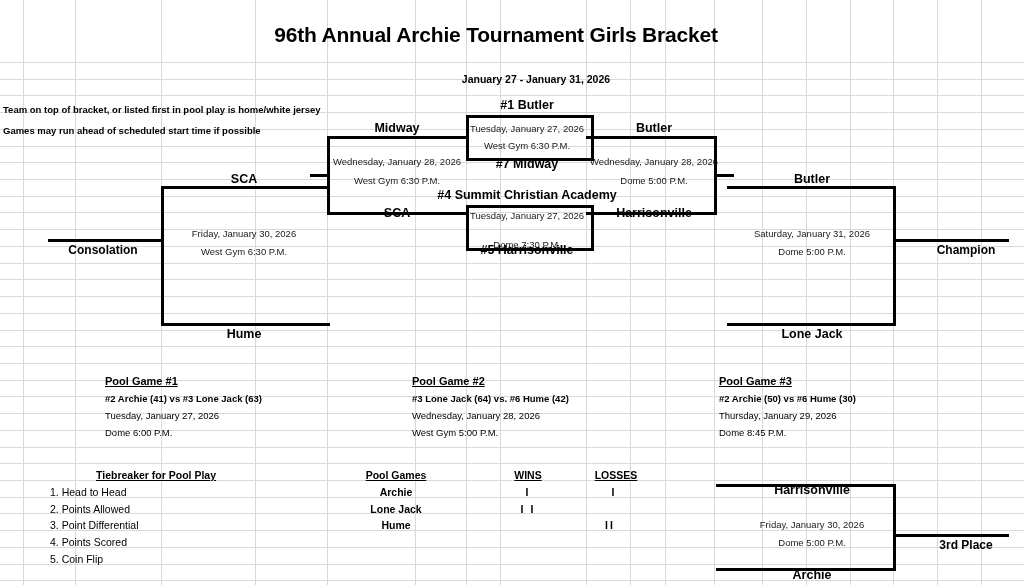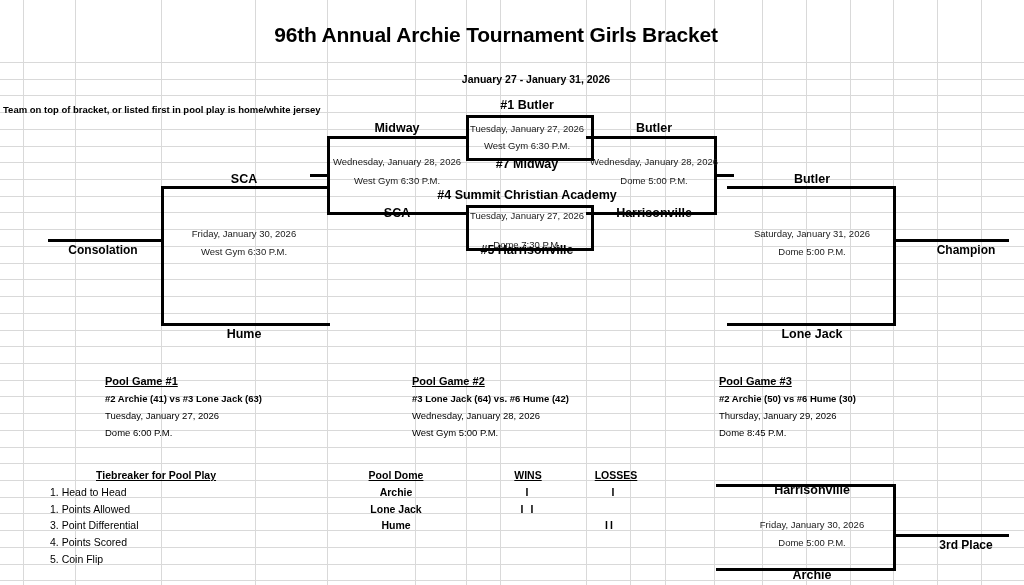--- a/index.html
+++ b/index.html
@@ -117,20 +117,21 @@
       <div class="gl-h" style="top: 513px;"></div>
       <div class="gl-h" style="top: 530px;"></div>
       <div class="gl-h" style="top: 547px;"></div>
       <div class="gl-h" style="top: 564px;"></div>
       <div class="gl-h" style="top: 580px;"></div>
     </div>
 
   <div class="txt title c">96th Annual Archie Tournament Girls Bracket</div>
   <div class="txt daterange c">January 27 - January 31, 2026</div>
   <div class="txt note" style="top:105px;">Team on top of bracket, or listed first in pool play is home/white jersey</div>
+  <div class="txt note" style="top:126px;">Games may run ahead of scheduled start time if possible</div>
 
   <div class="txt seedteam c" style="left:527px;top:99px;">#1 Butler</div>
   <div class="sfbox" style="left:466px;top:115px;width:122px;height:40px;"></div>
   <div class="txt gameinfo c" style="left:527px;top:124px;">Tuesday, January 27, 2026</div>
   <div class="txt gameinfo c" style="left:527px;top:141px;">West Gym 6:30 P.M.</div>
   <div class="txt seedteam c" style="left:527px;top:158px;">#7 Midway</div>
 
   <div class="txt seedteam c" style="left:527px;top:189px;">#4 Summit Christian Academy</div>
   <div class="sfbox" style="left:466px;top:205px;width:122px;height:40px;"></div>
   <div class="txt gameinfo c" style="left:527px;top:211px;">Tuesday, January 27, 2026</div>
@@ -185,26 +186,26 @@
   <div class="txt pg-line" style="left:412px;top:411px;">Wednesday, January 28, 2026</div>
   <div class="txt pg-line" style="left:412px;top:428px;">West Gym 5:00 P.M.</div>
 
   <div class="txt pg-title" style="left:719px;top:376px;">Pool Game #3</div>
   <div class="txt pg-match" style="left:719px;top:394px;">#2 Archie (50) vs #6 Hume (30)</div>
   <div class="txt pg-line" style="left:719px;top:411px;">Thursday, January 29, 2026</div>
   <div class="txt pg-line" style="left:719px;top:428px;">Dome 8:45 P.M.</div>
 
   <div class="txt tb-title" style="left:50px;top:470px;margin-left:46px;">Tiebreaker for Pool Play</div>
   <div class="txt tb-item" style="left:50px;top:487px;">1. Head to Head</div>
-  <div class="txt tb-item" style="left:50px;top:504px;">1. Points Allowed</div>
+  <div class="txt tb-item" style="left:50px;top:504px;">2. Points Allowed</div>
   <div class="txt tb-item" style="left:50px;top:520px;">3. Point Differential</div>
   <div class="txt tb-item" style="left:50px;top:537px;">4. Points Scored</div>
   <div class="txt tb-item" style="left:50px;top:554px;">5. Coin Flip</div>
 
-  <div class="txt st-head c" style="left:396px;top:470px;">Pool Dome</div>
+  <div class="txt st-head c" style="left:396px;top:470px;">Pool Games</div>
   <div class="txt st-head c" style="left:528px;top:470px;">WINS</div>
   <div class="txt st-head c" style="left:616px;top:470px;">LOSSES</div>
 
   <div class="txt st-team c" style="left:396px;top:487px;">Archie</div>
   <div class="txt st-tally c" style="left:528px;top:487px;">I</div>
   <div class="txt st-tally c" style="left:614px;top:487px;">I</div>
 
   <div class="txt st-team c" style="left:396px;top:504px;">Lone Jack</div>
   <div class="txt st-tally c" style="left:528px;top:504px;">I I</div>
   <div class="txt st-tally c" style="left:614px;top:504px;"></div>

